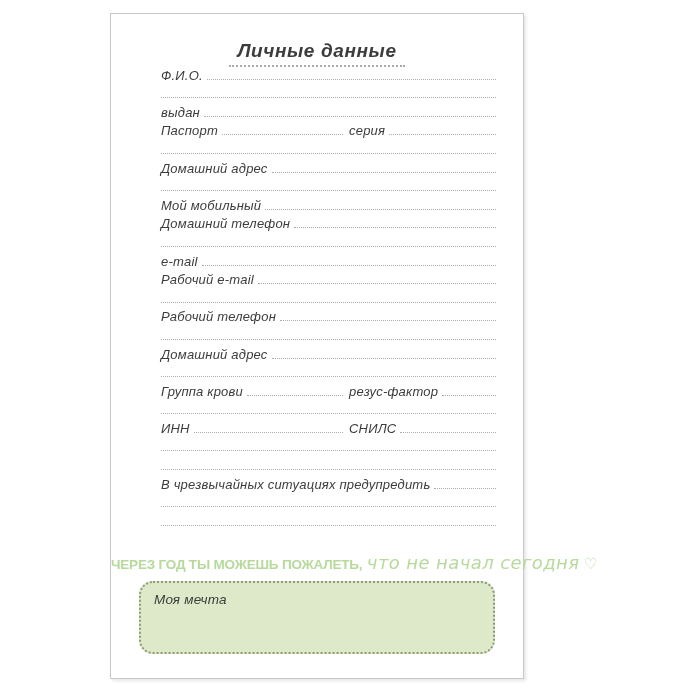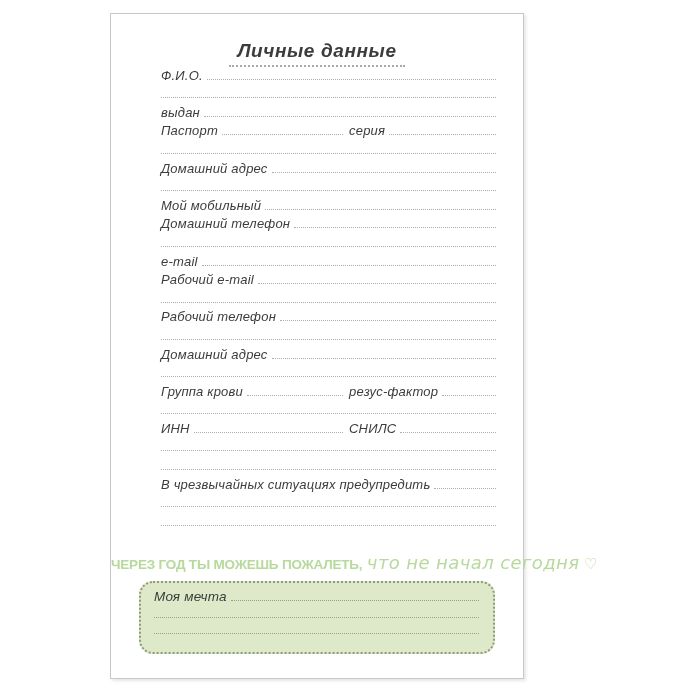--- a/index.html
+++ b/index.html
@@ -56,21 +56,21 @@
     font-family:"DejaVu Sans", sans-serif;
     font-style:italic;font-size:18px;letter-spacing:.4px;
   }
   .motto-heart{font-size:15px;}
   .dream-box{
     position:absolute;top:567px;left:28px;right:28px;height:73px;
     background:var(--box-bg);
     border:2px dotted var(--box-border);
     border-radius:14px;
     padding:5px 13px 15px 13px;
-    display:flex;flex-direction:column;justify-content:space-between;
+    display:flex;flex-direction:row;justify-content:space-between;
   }
   .box-row{display:flex;align-items:flex-end;height:19px;}
   .box-row .lbl{font-size:13.5px;}
   .box-row .dots{border-bottom-color:var(--box-dots);}
 </style>
 </head>
 <body>
 
 <div class="canvas">
   <div class="page">

